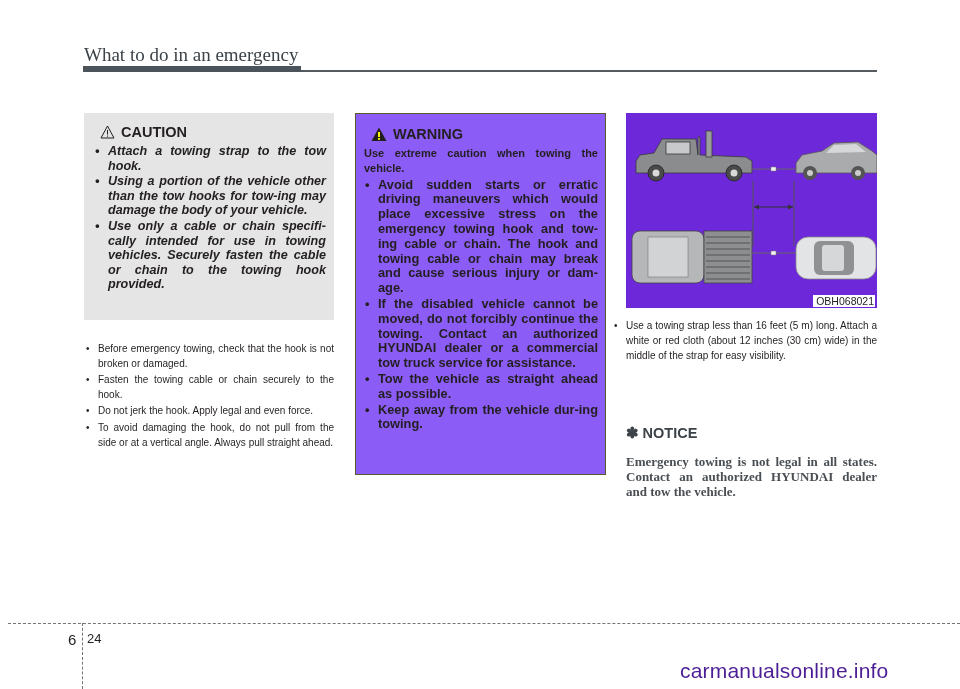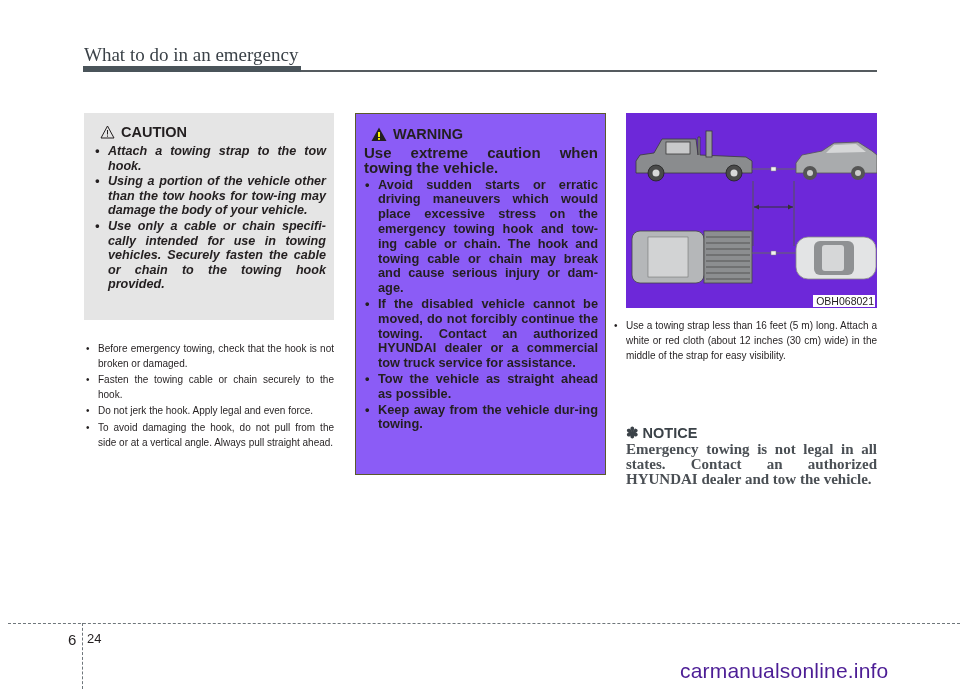--- a/index.html
+++ b/index.html
@@ -29,37 +29,37 @@
   .body-list { list-style: none; margin: 0; padding: 0; }
   .body-list li { position: relative; padding-left: 14px; font-size: 10px; line-height: 14.8px; text-align: justify; margin-bottom: 1.6px; }
   .body-list li::before { content: "•"; position: absolute; left: 2px; top: 0; }
 
   .warning-box {
     position: absolute; left: 355px; top: 113px; width: 251px; height: 362px;
     background: #8b5cf6; border: 1px solid #5a5a2a; box-sizing: border-box; padding: 10px 7px 0 8px;
   }
   .warning-head { display: flex; align-items: center; font-weight: bold; font-size: 14.5px; margin-left: 7px; height: 20px; }
   .warning-head svg { margin-right: 6px; }
-  .warning-intro { font-weight: bold; font-size: 15px; line-height: 14.8px; margin-top: 2px; text-align: justify; }
+  .warning-intro { font-weight: bold; font-size: 11px; line-height: 14.8px; margin-top: 2px; text-align: justify; }
   .warning-box .box-list li { font-weight: bold; font-size: 12.8px; line-height: 14.8px; margin-bottom: 1px; }
 
   .figure {
     position: absolute; left: 626px; top: 113px; width: 251px; height: 195px; background: #6d28d9;
   }
   .figure svg { position: absolute; left: 0; top: 0; }
   .figure-code { position: absolute; right: 2px; bottom: 1px; font-size: 10.5px; background: #ffffff; padding: 0 1px 0 3px; color: #231f20; }
 
   .right-body { position: absolute; left: 612px; top: 319px; width: 265px; }
 
   .notice { position: absolute; left: 626px; top: 424px; width: 251px; }
   .notice-head { font-weight: bold; font-size: 14.5px; color: #3b4248; display: flex; align-items: center; }
   .notice-head .star { font-size: 15px; margin-right: 4px; }
   .notice-text {
-    font-family: "Liberation Serif", serif; font-weight: bold; font-size: 15px; line-height: 15px;
-    color: #4a4f54; text-align: justify; margin-top: 0;
+    font-family: "Liberation Serif", serif; font-weight: bold; font-size: 13px; line-height: 15px;
+    color: #4a4f54; text-align: justify; margin-top: 12px;
   }
 
   .footer-hline { position: absolute; left: 8px; top: 623px; width: 952px; border-top: 1.5px dashed #6f767b; }
   .footer-vline { position: absolute; left: 82px; top: 623px; height: 66px; border-left: 1.5px dashed #6f767b; }
   .page-chapter { position: absolute; left: 68px; top: 631px; font-size: 15px; }
   .page-number { position: absolute; left: 87px; top: 631px; font-size: 13px; }
   .watermark { position: absolute; left: 680px; top: 659px; font-size: 21px; color: #4c1d95; letter-spacing: 0.2px; }
 </style>
 </head>
 <body>

